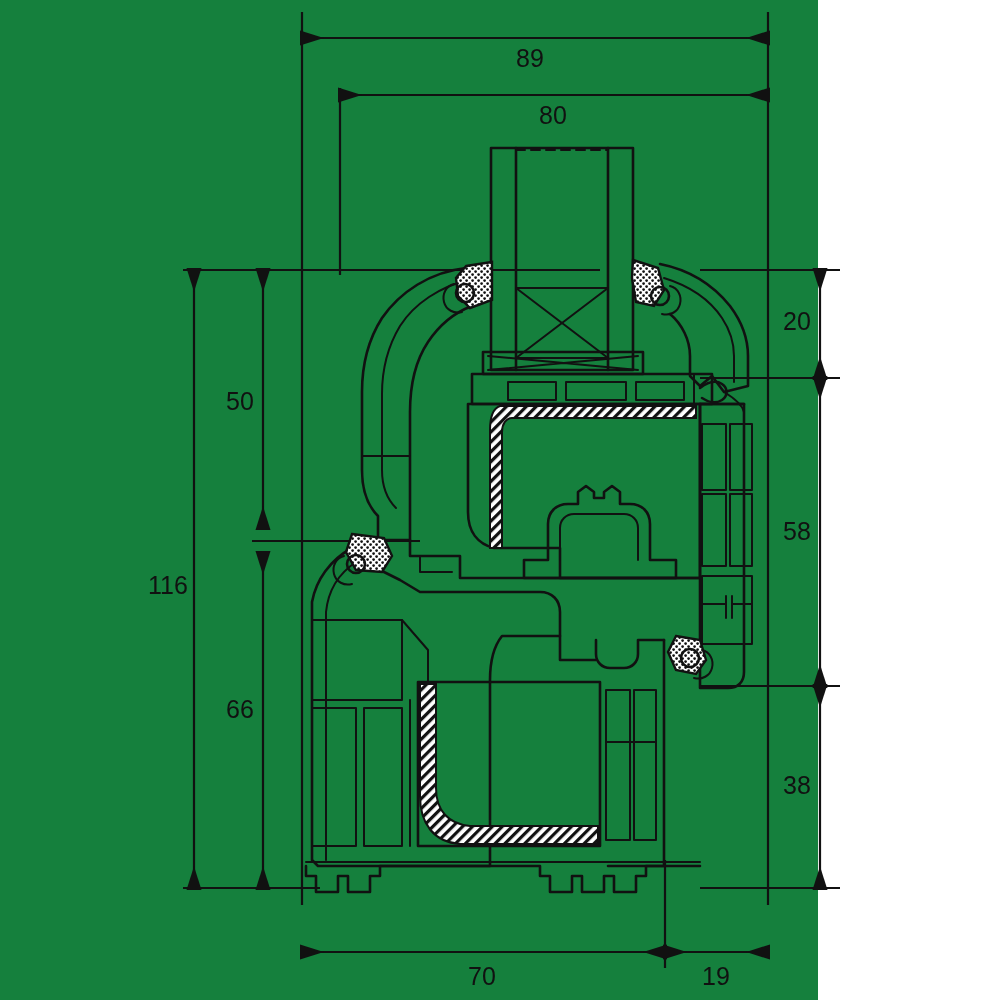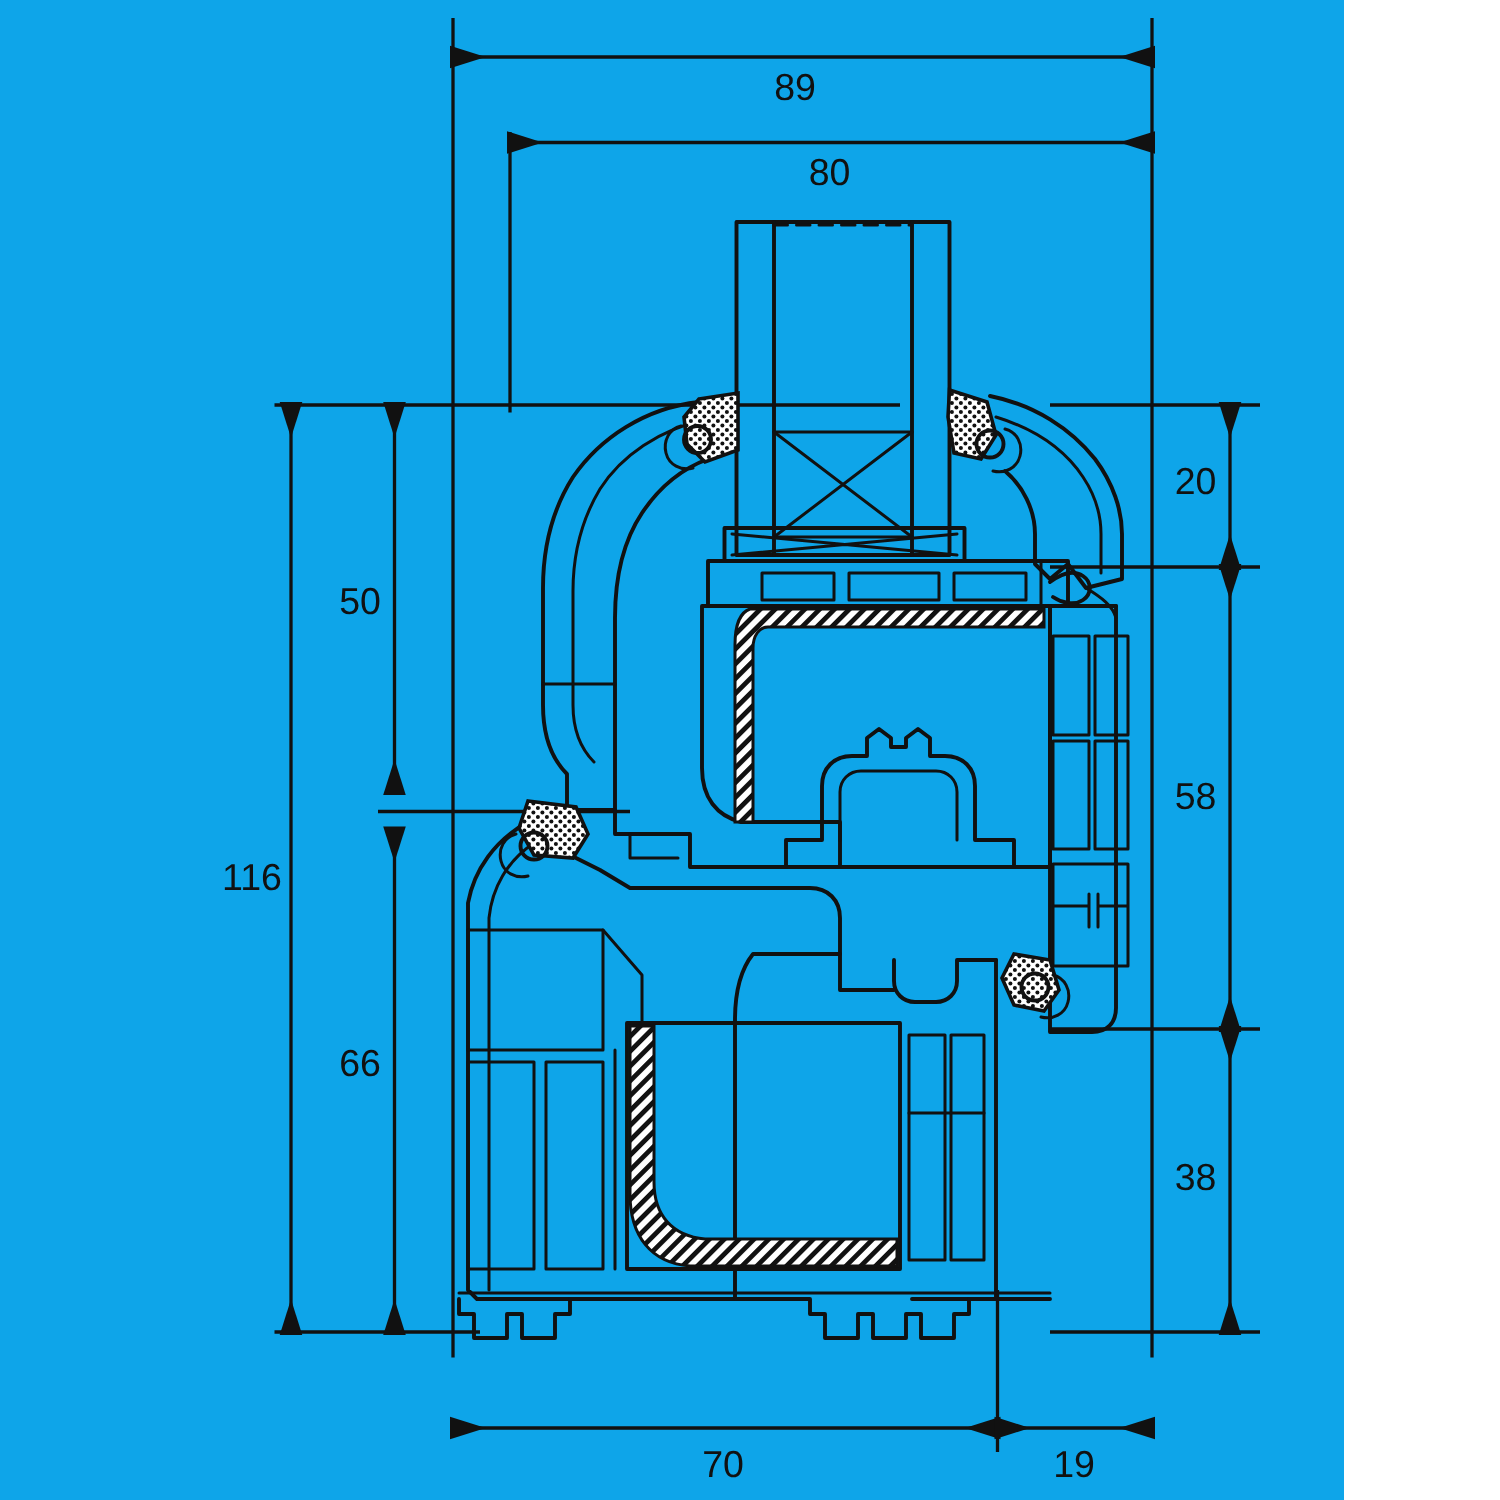--- a/index.html
+++ b/index.html
@@ -8,23 +8,23 @@
     background: #ffffff;
   }
   body {
     width: 1000px;
     height: 1000px;
     overflow: hidden;
     font-family: "Liberation Sans", sans-serif;
   }
   #drawing-root {
     position: relative;
-    width: 896px;
+    width: 818px;
     height: 1000px;
-    background: #0ea5e9;
+    background: #15803d;
   }
   svg.sheet {
     position: absolute;
     left: 0;
     top: 0;
     width: 1000px;
     height: 1000px;
     display: block;
   }
   .dim-text {

